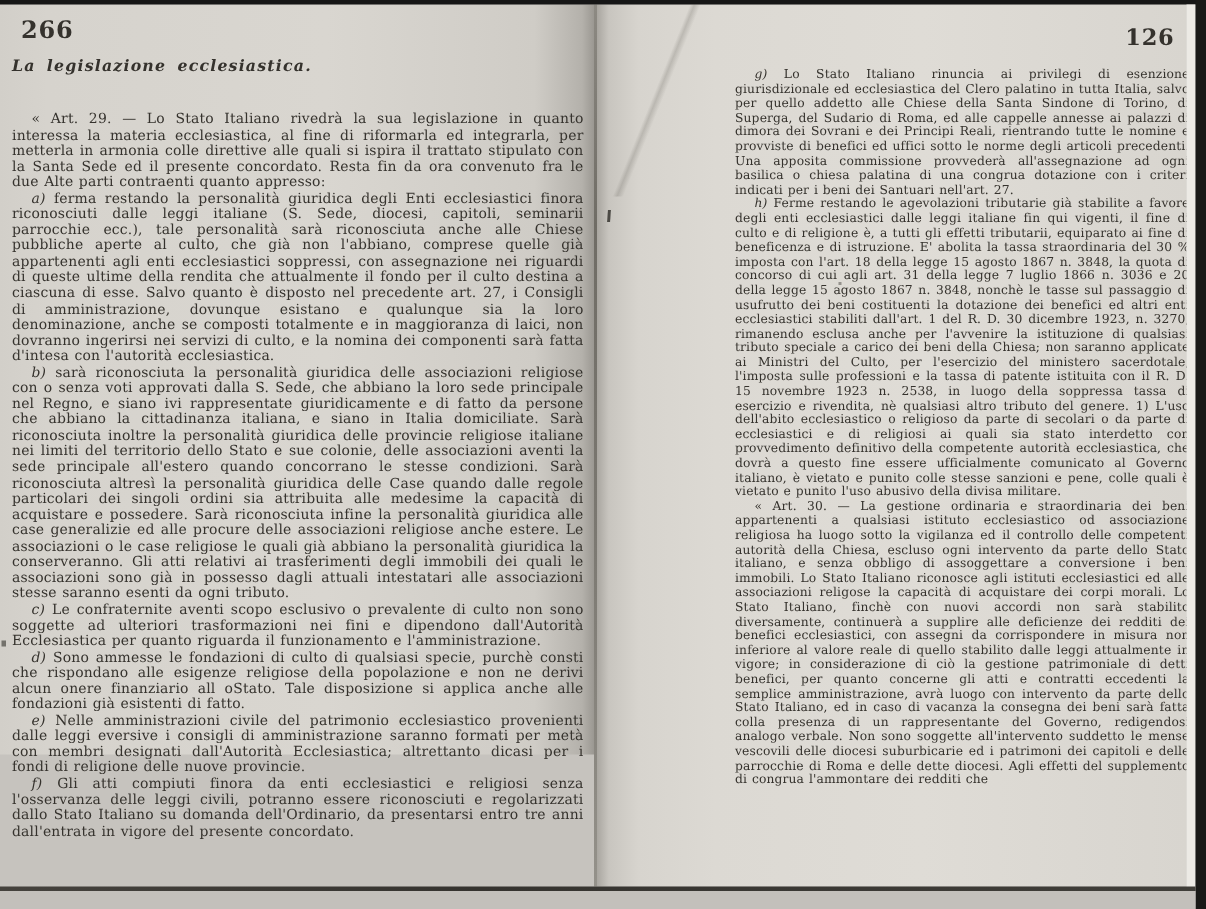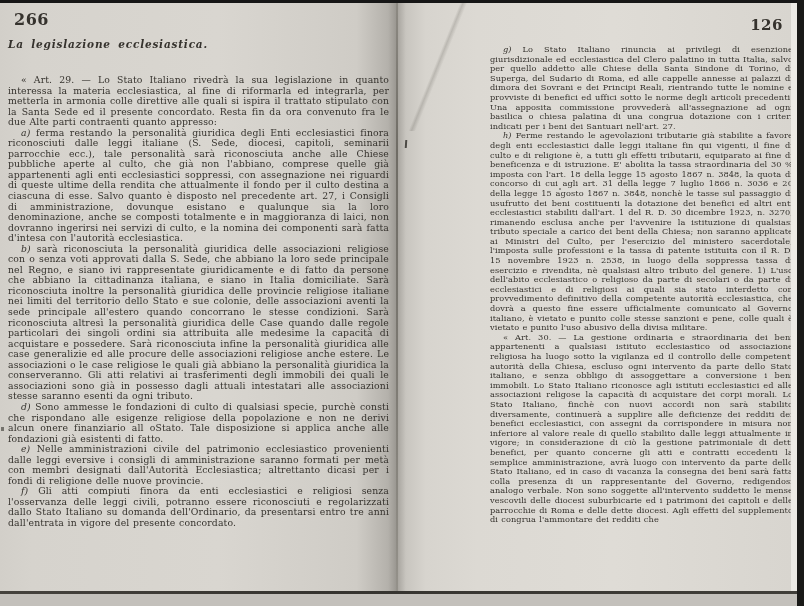--- a/index.html
+++ b/index.html
@@ -20,21 +20,21 @@
   
   .top-strip{position:absolute;left:0;top:0;width:804px;height:3px;background:var(--frame);}
   .right-strip{position:absolute;left:797px;top:0;width:7px;height:606px;background:#191917;}
   .right-sliver{position:absolute;left:791px;top:3px;width:6px;height:589px;background:#eceae5;}
   .bottom-line{position:absolute;left:0;top:591px;width:797px;height:3px;
     background:linear-gradient(90deg,#45423d,#35332f 40%,#403e39);}
   .bottom-strip{position:absolute;left:0;top:594px;width:797px;height:12px;background:#c3c0bb;}
 
   
   .page-left{
-    position:absolute;left:0;top:3px;width:396px;height:588px;
+    position:absolute;left:0;top:3px;width:396px;height:500px;
     background:linear-gradient(90deg,#d2cfc9 0%,var(--page-left) 8%,#d9d6d0 55%,#cfccc6 90%,#b4b1ab 98%,#9b9892 100%);
   }
   .page-right{
     position:absolute;left:398px;top:3px;width:393px;height:588px;
     background:linear-gradient(90deg,#a9a6a0 0%,#c8c5bf 2%,#d7d4ce 7%,var(--page-right) 20%,#dfdcd6 55%,#d8d5cf 100%);
   }
   .gutter{position:absolute;left:396px;top:3px;width:2px;height:588px;
     background:linear-gradient(180deg,#8d8a83,#6f6c65 25%,#7b7871 60%,#94918a);}
 
   
@@ -78,20 +78,21 @@
 
 <div class="scan">
 
   <div class="page-left">
     <div class="lp-num">266</div>
     <div class="lp-head">La legislazione ecclesiastica.</div>
     <div class="lp-body">
         <p>« Art. 29. — Lo Stato Italiano rivedrà la sua legislazione in quanto interessa la materia ecclesiastica, al fine di riformarla ed integrarla, per metterla in armonia colle direttive alle quali si ispira il trattato stipulato con la Santa Sede ed il presente concordato. Resta fin da ora convenuto fra le due Alte parti contraenti quanto appresso:</p>
         <p><span class="lead">a) </span>ferma restando la personalità giuridica degli Enti ecclesiastici finora riconosciuti dalle leggi italiane (S. Sede, diocesi, capitoli, seminarii parrocchie ecc.), tale personalità sarà riconosciuta anche alle Chiese pubbliche aperte al culto, che già non l'abbiano, comprese quelle già appartenenti agli enti ecclesiastici soppressi, con assegnazione nei riguardi di queste ultime della rendita che attualmente il fondo per il culto destina a ciascuna di esse. Salvo quanto è disposto nel precedente art. 27, i Consigli di amministrazione, dovunque esistano e qualunque sia la loro denominazione, anche se composti totalmente e in maggioranza di laici, non dovranno ingerirsi nei servizi di culto, e la nomina dei componenti sarà fatta d'intesa con l'autorità ecclesiastica.</p>
         <p><span class="lead">b) </span>sarà riconosciuta la personalità giuridica delle associazioni religiose con o senza voti approvati dalla S. Sede, che abbiano la loro sede principale nel Regno, e siano ivi rappresentate giuridicamente e di fatto da persone che abbiano la cittadinanza italiana, e siano in Italia domiciliate. Sarà riconosciuta inoltre la personalità giuridica delle provincie religiose italiane nei limiti del territorio dello Stato e sue colonie, delle associazioni aventi la sede principale all'estero quando concorrano le stesse condizioni. Sarà riconosciuta altresì la personalità giuridica delle Case quando dalle regole particolari dei singoli ordini sia attribuita alle medesime la capacità di acquistare e possedere. Sarà riconosciuta infine la personalità giuridica alle case generalizie ed alle procure delle associazioni religiose anche estere. Le associazioni o le case religiose le quali già abbiano la personalità giuridica la conserveranno. Gli atti relativi ai trasferimenti degli immobili dei quali le associazioni sono già in possesso dagli attuali intestatari alle associazioni stesse saranno esenti da ogni tributo.</p>
+        <p><span class="lead">c) </span>Le confraternite aventi scopo esclusivo o prevalente di culto non sono soggette ad ulteriori trasformazioni nei fini e dipendono dall'Autorità Ecclesiastica per quanto riguarda il funzionamento e l'amministrazione.</p>
         <p><span class="lead">d) </span>Sono ammesse le fondazioni di culto di qualsiasi specie, purchè consti che rispondano alle esigenze religiose della popolazione e non ne derivi alcun onere finanziario all oStato. Tale disposizione si applica anche alle fondazioni già esistenti di fatto.</p>
         <p><span class="lead">e) </span>Nelle amministrazioni civile del patrimonio ecclesiastico provenienti dalle leggi eversive i consigli di amministrazione saranno formati per metà con membri designati dall'Autorità Ecclesiastica; altrettanto dicasi per i fondi di religione delle nuove provincie.</p>
         <p><span class="lead">f) </span>Gli atti compiuti finora da enti ecclesiastici e religiosi senza l'osservanza delle leggi civili, potranno essere riconosciuti e regolarizzati dallo Stato Italiano su domanda dell'Ordinario, da presentarsi entro tre anni dall'entrata in vigore del presente concordato.</p>
       </div>
   </div>
 
   <div class="page-right">
     <div class="rp-num">126</div>
     <div class="rp-body">
       <div>

